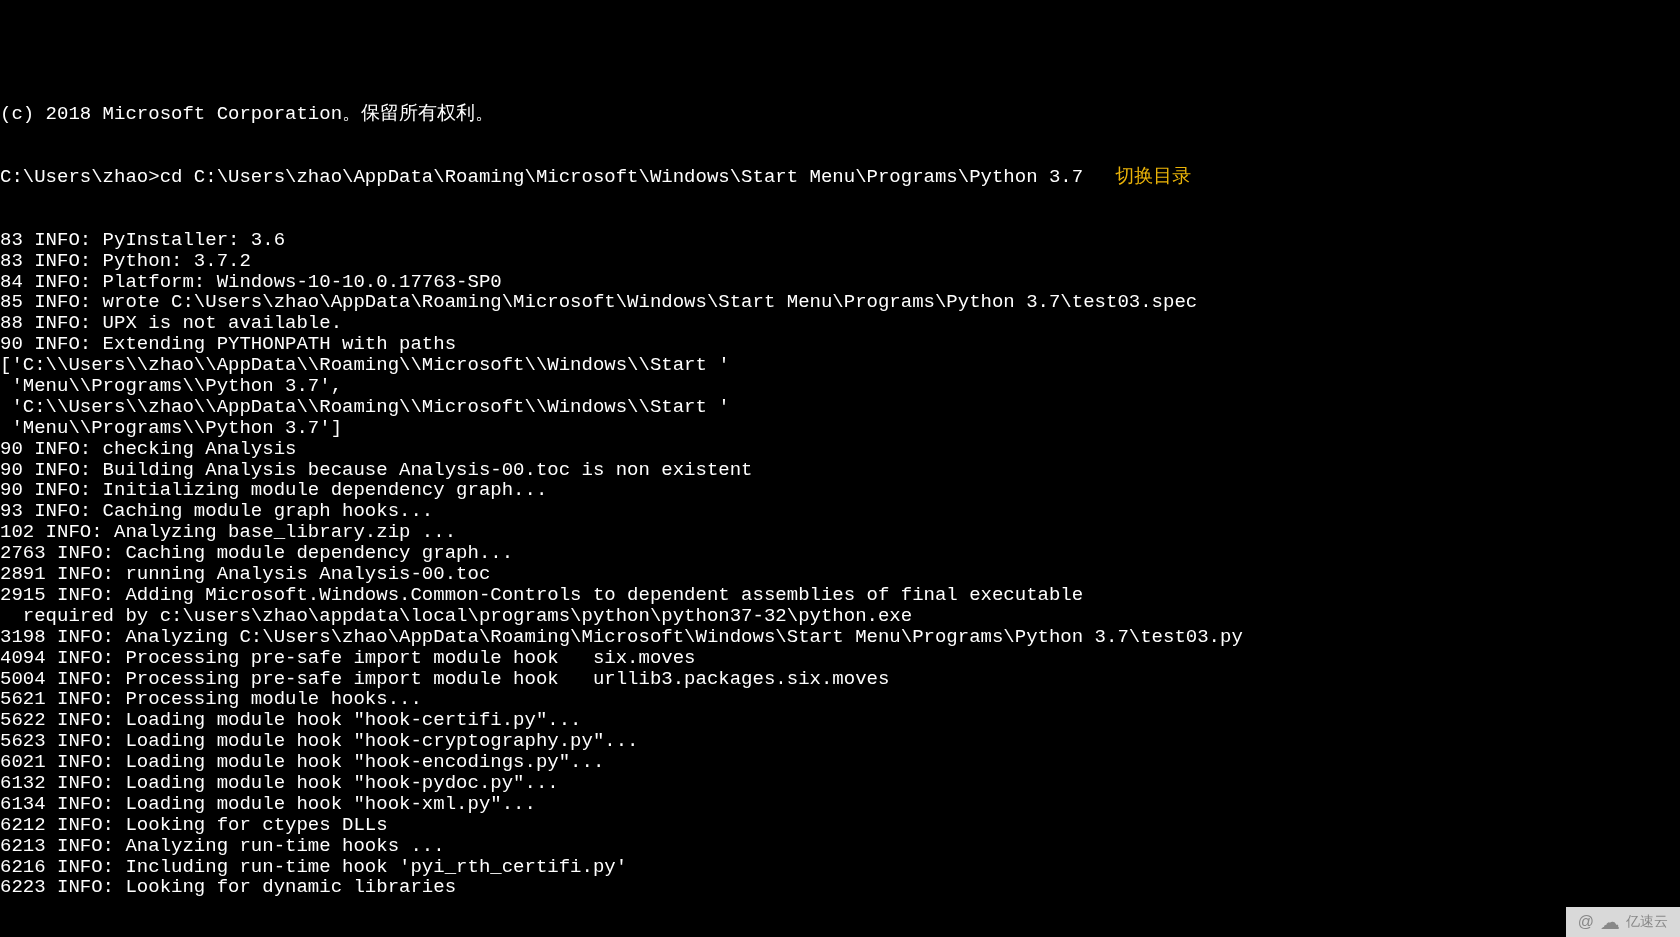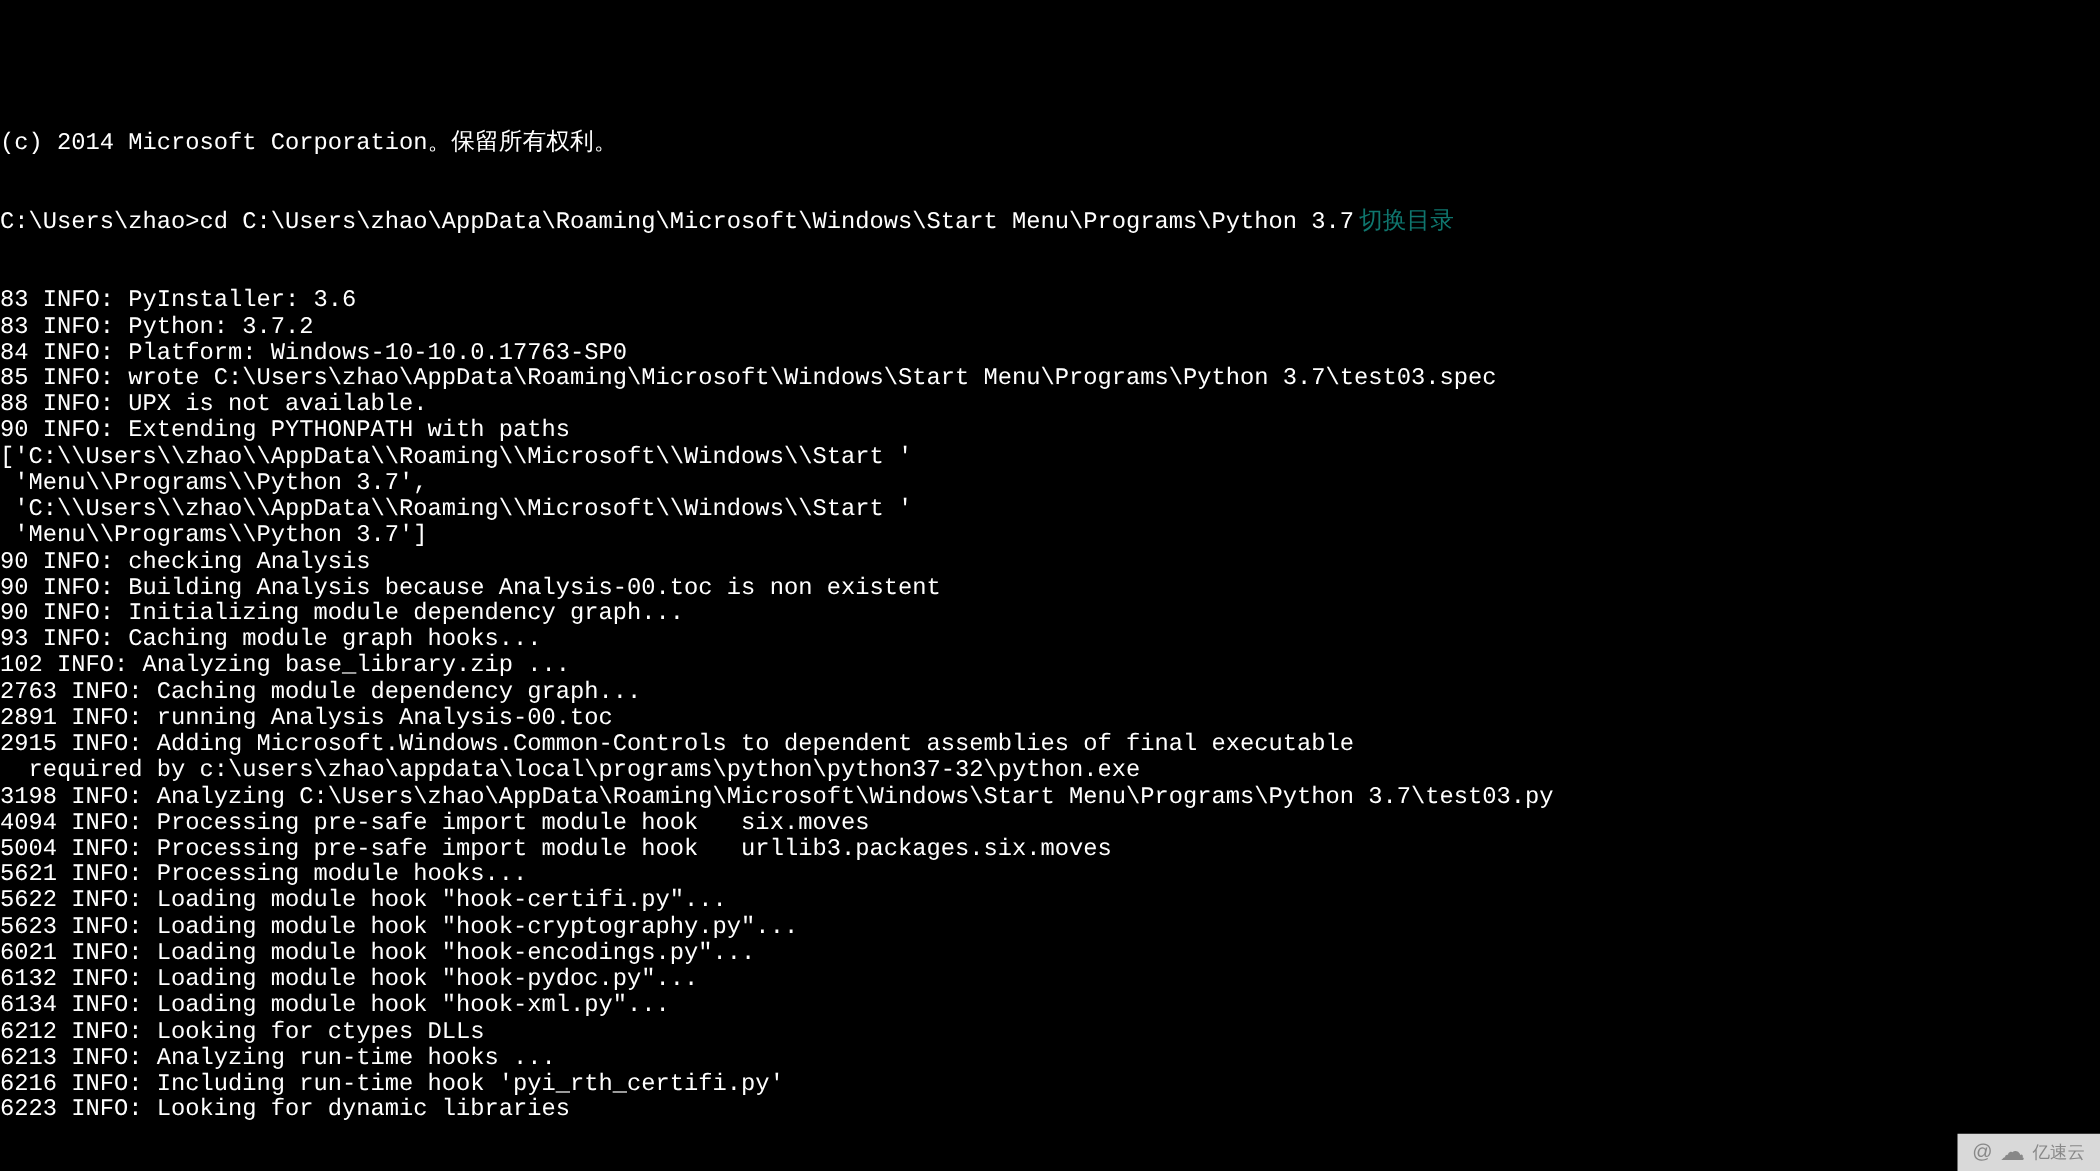--- a/index.html
+++ b/index.html
@@ -19,22 +19,22 @@
       position: relative;
       white-space: pre;
     }
     .terminal {
       padding: 0;
     }
     .line {
       display: block;
     }
     .annotation {
-      color: #0f766e;
-      margin-left: 4px;
+      color: #eab308;
+      margin-left: 32px;
       text-align: center;
     }
     .bottom-watermark {
       position: absolute;
       bottom: 0;
       right: 0;
       background-color: rgba(255,255,255,0.85);
       padding: 4px 12px;
       font-family: sans-serif;
       font-size: 14px;
@@ -50,21 +50,21 @@
     .bottom-watermark .cloud-icon {
       font-size: 20px;
     }
   </style>
 </head>
 <body>
 
 
 
 <div class="terminal">
-<span class="line">(c) 2014 Microsoft Corporation。保留所有权利。</span>
+<span class="line">(c) 2018 Microsoft Corporation。保留所有权利。</span>
 <span class="line"></span>
 <span class="line"><span>C:\Users\zhao&gt;cd C:\Users\zhao\AppData\Roaming\Microsoft\Windows\Start Menu\Programs\Python 3.7</span><span class="annotation">切换目录</span></span>
 <span class="line"></span>
 <div id="output-lines"><span class="line">83 INFO: PyInstaller: 3.6</span><span class="line">83 INFO: Python: 3.7.2</span><span class="line">84 INFO: Platform: Windows-10-10.0.17763-SP0</span><span class="line">85 INFO: wrote C:\Users\zhao\AppData\Roaming\Microsoft\Windows\Start Menu\Programs\Python 3.7\test03.spec</span><span class="line">88 INFO: UPX is not available.</span><span class="line">90 INFO: Extending PYTHONPATH with paths</span><span class="line">['C:\\Users\\zhao\\AppData\\Roaming\\Microsoft\\Windows\\Start '</span><span class="line"> 'Menu\\Programs\\Python 3.7',</span><span class="line"> 'C:\\Users\\zhao\\AppData\\Roaming\\Microsoft\\Windows\\Start '</span><span class="line"> 'Menu\\Programs\\Python 3.7']</span><span class="line">90 INFO: checking Analysis</span><span class="line">90 INFO: Building Analysis because Analysis-00.toc is non existent</span><span class="line">90 INFO: Initializing module dependency graph...</span><span class="line">93 INFO: Caching module graph hooks...</span><span class="line">102 INFO: Analyzing base_library.zip ...</span><span class="line">2763 INFO: Caching module dependency graph...</span><span class="line">2891 INFO: running Analysis Analysis-00.toc</span><span class="line">2915 INFO: Adding Microsoft.Windows.Common-Controls to dependent assemblies of final executable</span><span class="line">  required by c:\users\zhao\appdata\local\programs\python\python37-32\python.exe</span><span class="line">3198 INFO: Analyzing C:\Users\zhao\AppData\Roaming\Microsoft\Windows\Start Menu\Programs\Python 3.7\test03.py</span><span class="line">4094 INFO: Processing pre-safe import module hook   six.moves</span><span class="line">5004 INFO: Processing pre-safe import module hook   urllib3.packages.six.moves</span><span class="line">5621 INFO: Processing module hooks...</span><span class="line">5622 INFO: Loading module hook "hook-certifi.py"...</span><span class="line">5623 INFO: Loading module hook "hook-cryptography.py"...</span><span class="line">6021 INFO: Loading module hook "hook-encodings.py"...</span><span class="line">6132 INFO: Loading module hook "hook-pydoc.py"...</span><span class="line">6134 INFO: Loading module hook "hook-xml.py"...</span><span class="line">6212 INFO: Looking for ctypes DLLs</span><span class="line">6213 INFO: Analyzing run-time hooks ...</span><span class="line">6216 INFO: Including run-time hook 'pyi_rth_certifi.py'</span><span class="line">6223 INFO: Looking for dynamic libraries</span></div>
 </div>
 
 <div class="bottom-watermark">
   <span class="at">@</span>
   <span class="cloud-icon">☁</span>
   <span>亿速云</span>

